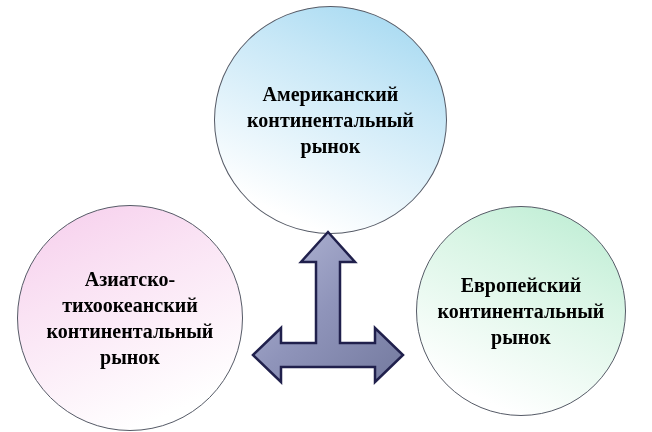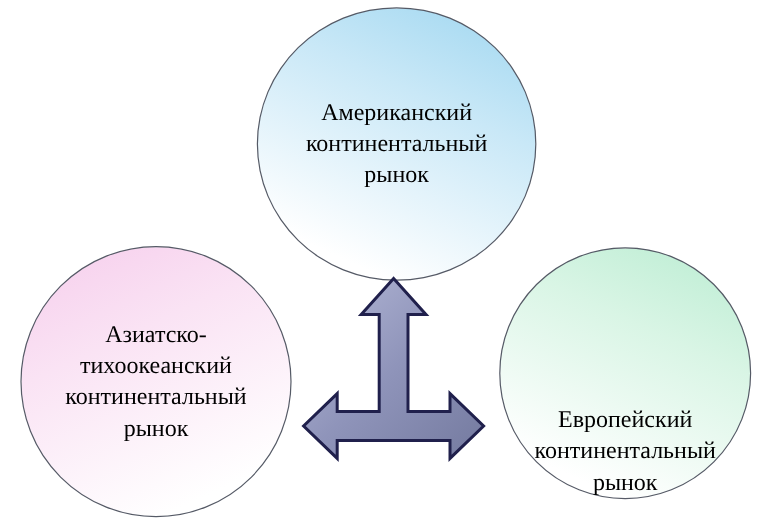--- a/index.html
+++ b/index.html
@@ -18,21 +18,21 @@
   .node {
     position: absolute;
     border-radius: 50%;
     border: 1px solid #555a66;
     display: flex;
     align-items: center;
     justify-content: center;
     box-sizing: border-box;
   }
   .node-label {
-    font-weight: normal;
+    font-weight: bold;
     font-size: 20px;
     line-height: 1.3;
     color: #000000;
     text-align: center;
     white-space: pre-line;
   }
   
   .node-american {
     left: 214px;
     top: 6px;
@@ -49,21 +49,20 @@
     background: linear-gradient(155deg, #f6cdec 0%, #fae3f4 35%, #ffffff 85%);
     justify-content: center;
   }
   
   .node-european {
     left: 416px;
     top: 206px;
     width: 210px;
     height: 210px;
     background: linear-gradient(205deg, #b9ecd1 0%, #d9f5e5 35%, #ffffff 85%);
-    align-items: flex-end;
   }
   .arrow-svg {
     position: absolute;
     left: 248px;
     top: 227px;
     width: 160px;
     height: 160px;
   }
 </style>
 </head>

